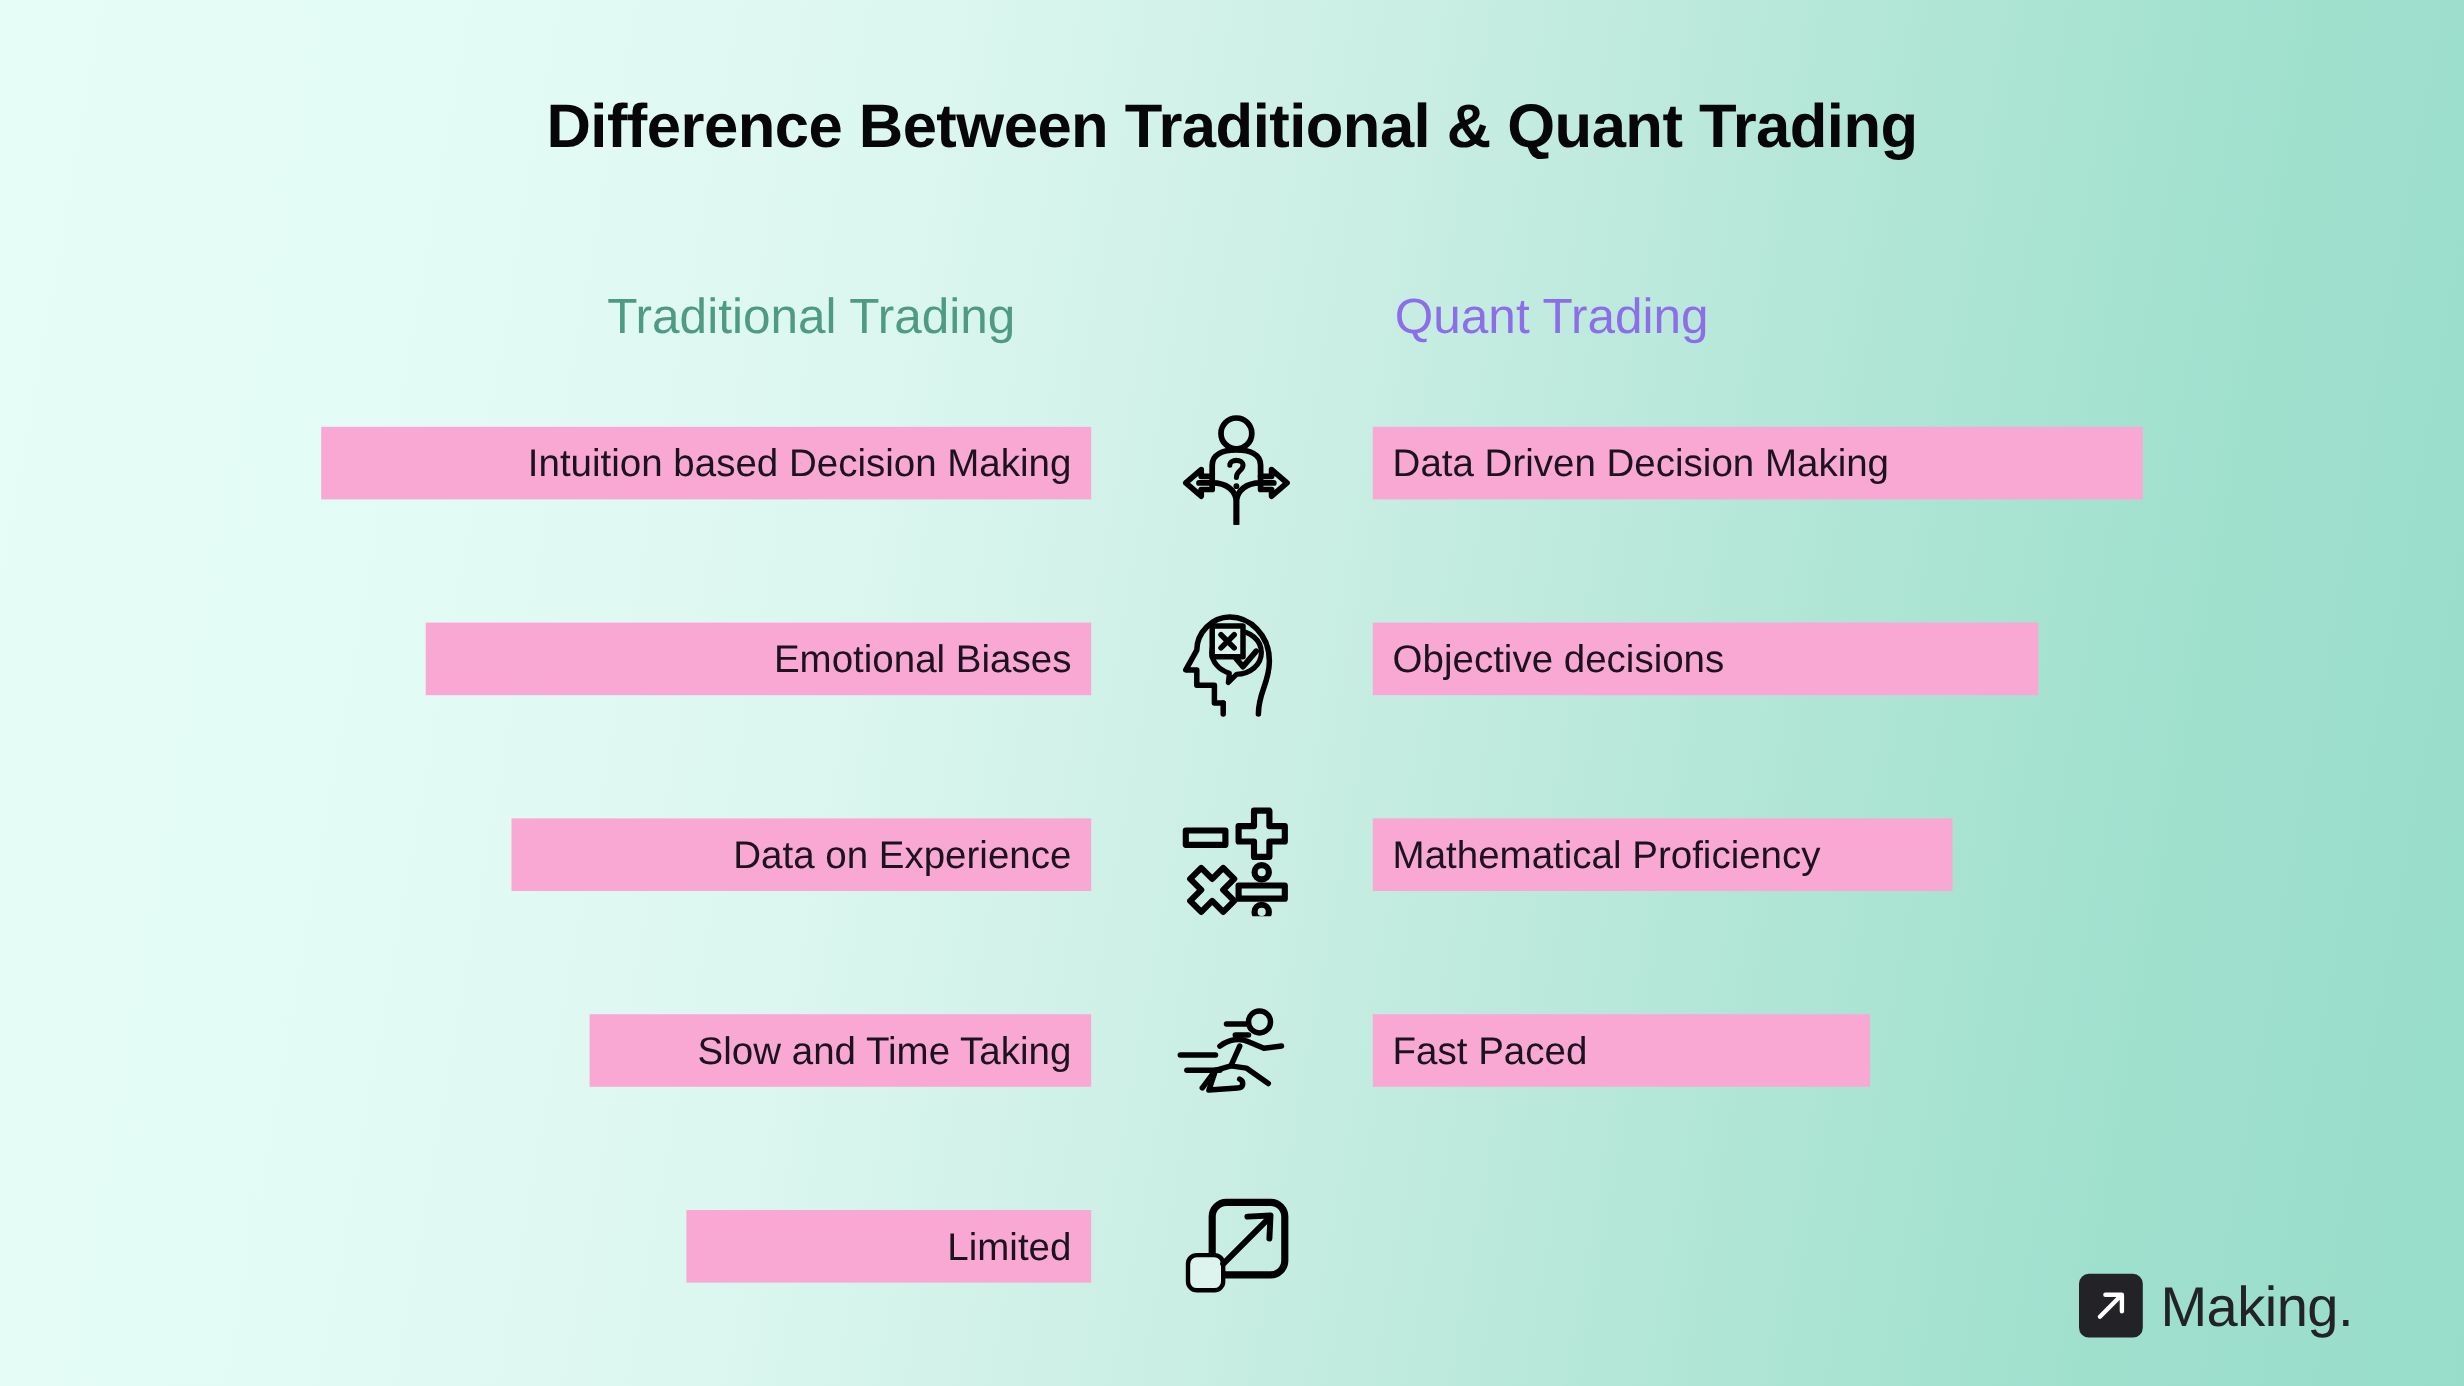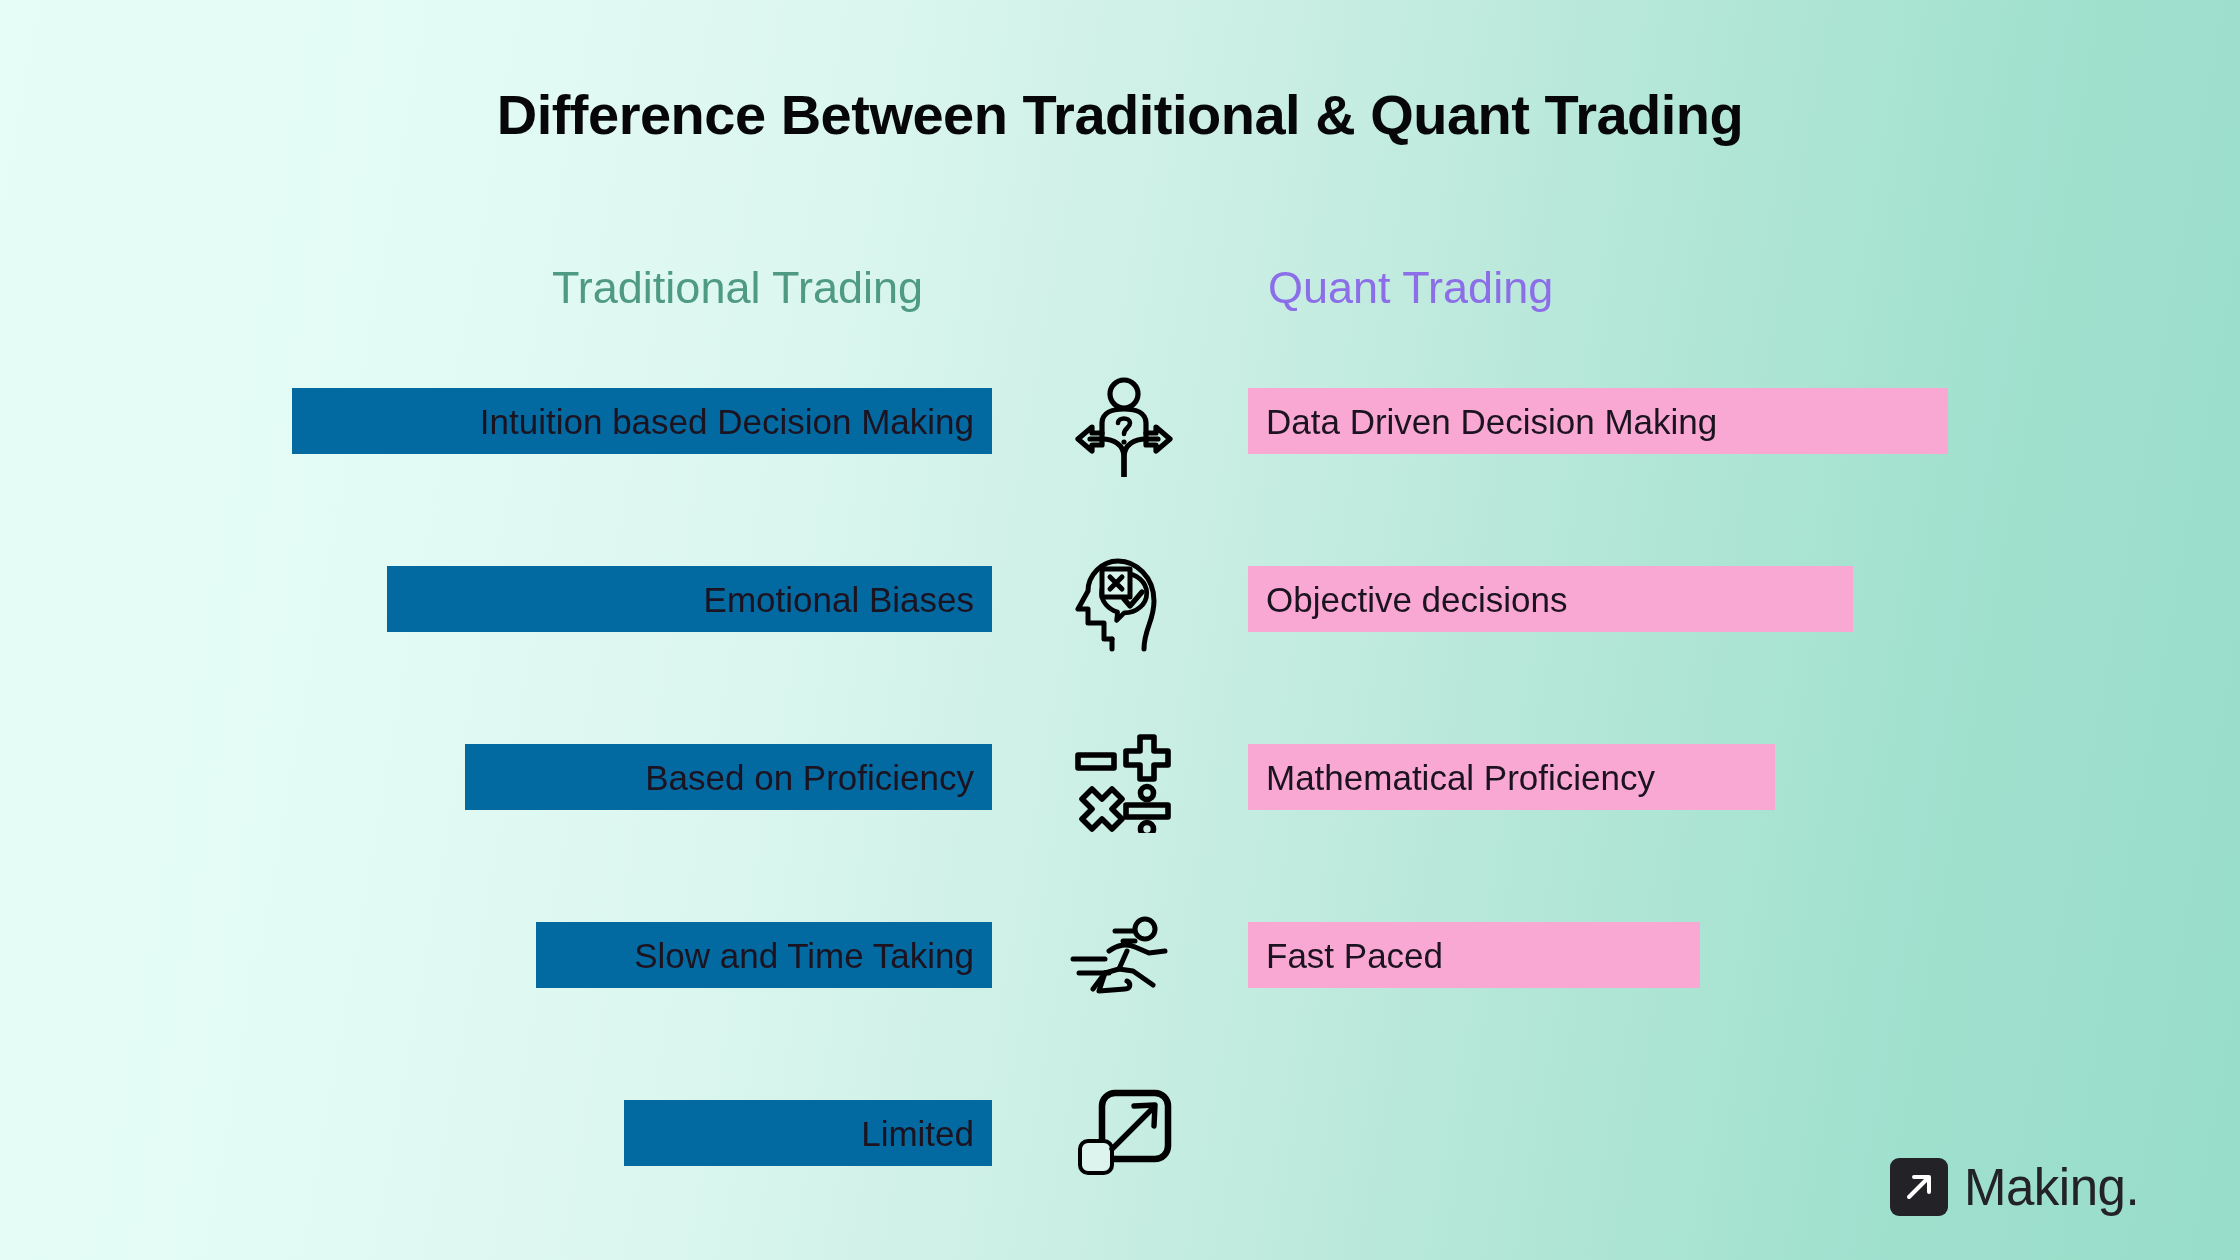--- a/index.html
+++ b/index.html
@@ -78,21 +78,21 @@
   .bar-label {
     font-size: 35px;
     color: #1c1320;
     white-space: nowrap;
     line-height: 1;
   }
 
   
   .bar.left {
     right: 1248px;
-    background: #0369a1;
+    background: #f9a8d4;
     justify-content: flex-end;
     padding-right: 18px;
   }
   
   .bar.right {
     left: 1248px;
     background: #f9a8d4;
     justify-content: flex-start;
     padding-left: 18px;
   }
@@ -183,21 +183,21 @@
         <path d="M52 48 L58 55 L70 41" stroke-width="5.2"></path>
       </svg>
     </div>
     <div class="bar right" style="width:605px">
       <span class="bar-label">Objective decisions</span>
     </div>
   </div>
 
   <div class="row">
     <div class="bar left" style="width:527px">
-      <span class="bar-label">Based on Proficiency</span>
+      <span class="bar-label">Data on Experience</span>
     </div>
     <div class="icon-cell">
       <svg width="104" height="104" viewBox="0 0 104 104" fill="none" stroke="#000" stroke-width="5.6" stroke-linejoin="round">
         <rect x="6" y="26" width="36" height="13"></rect>
         <path d="M68 8 H82 V22 H96 V36 H82 V50 H68 V36 H54 V22 H68 Z"></path>
         <path d="M20 60 L30 70 L40 60 L50 70 L40 80 L50 90 L40 100 L30 90 L20 100 L10 90 L20 80 L10 70 Z"></path>
         <rect x="54" y="76" width="42" height="12"></rect>
         <circle cx="75" cy="64" r="6.5"></circle>
         <circle cx="75" cy="100" r="6.5"></circle>
       </svg>

